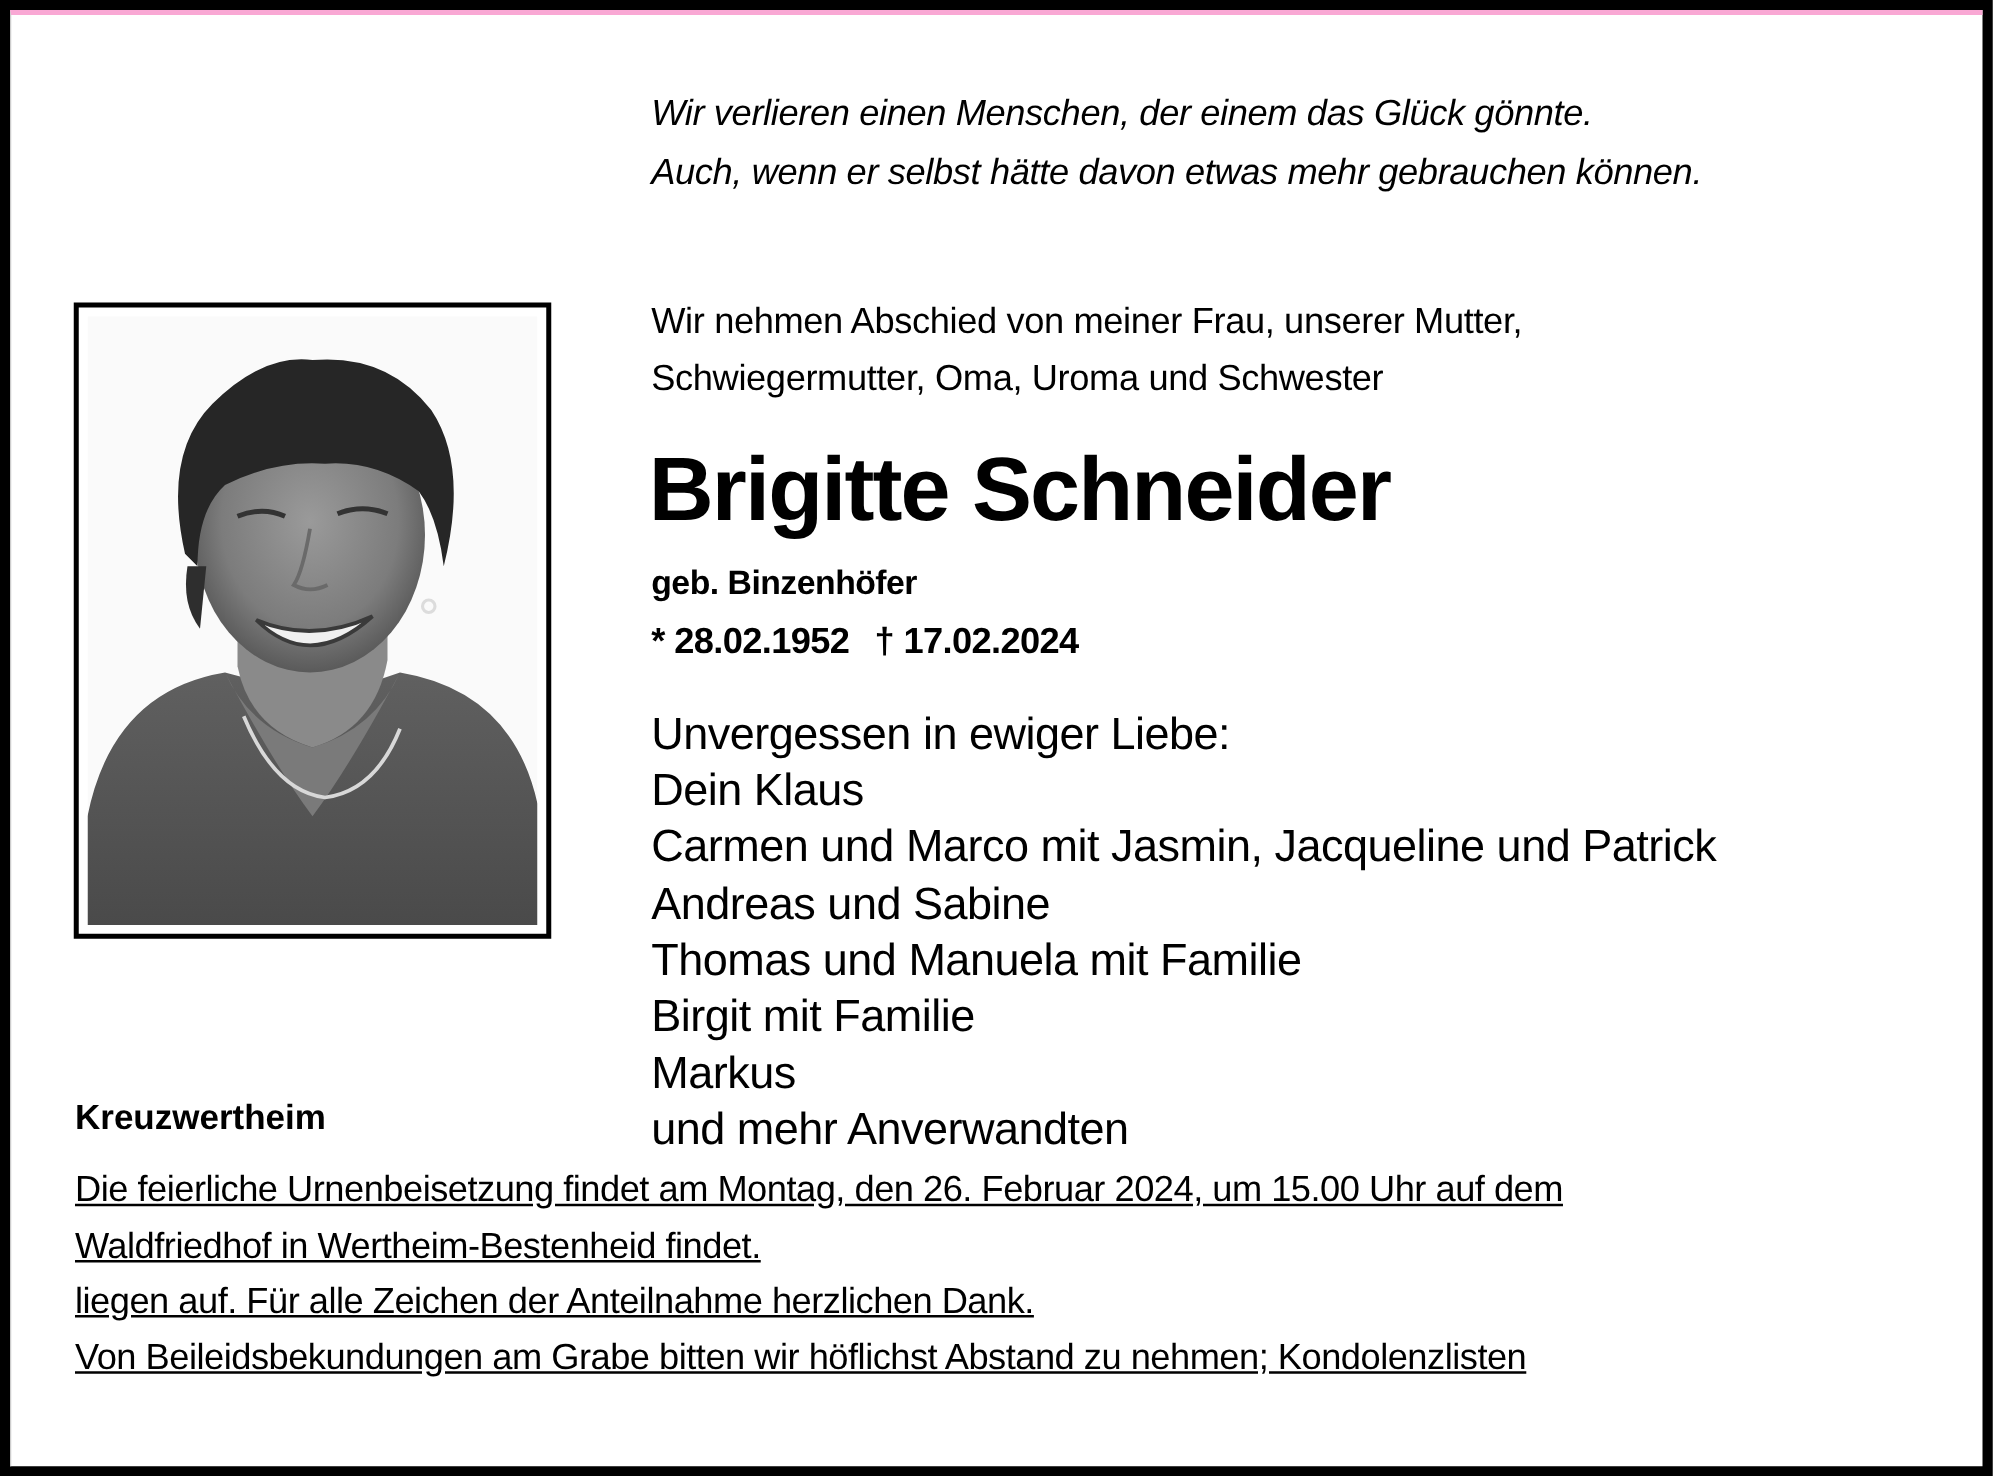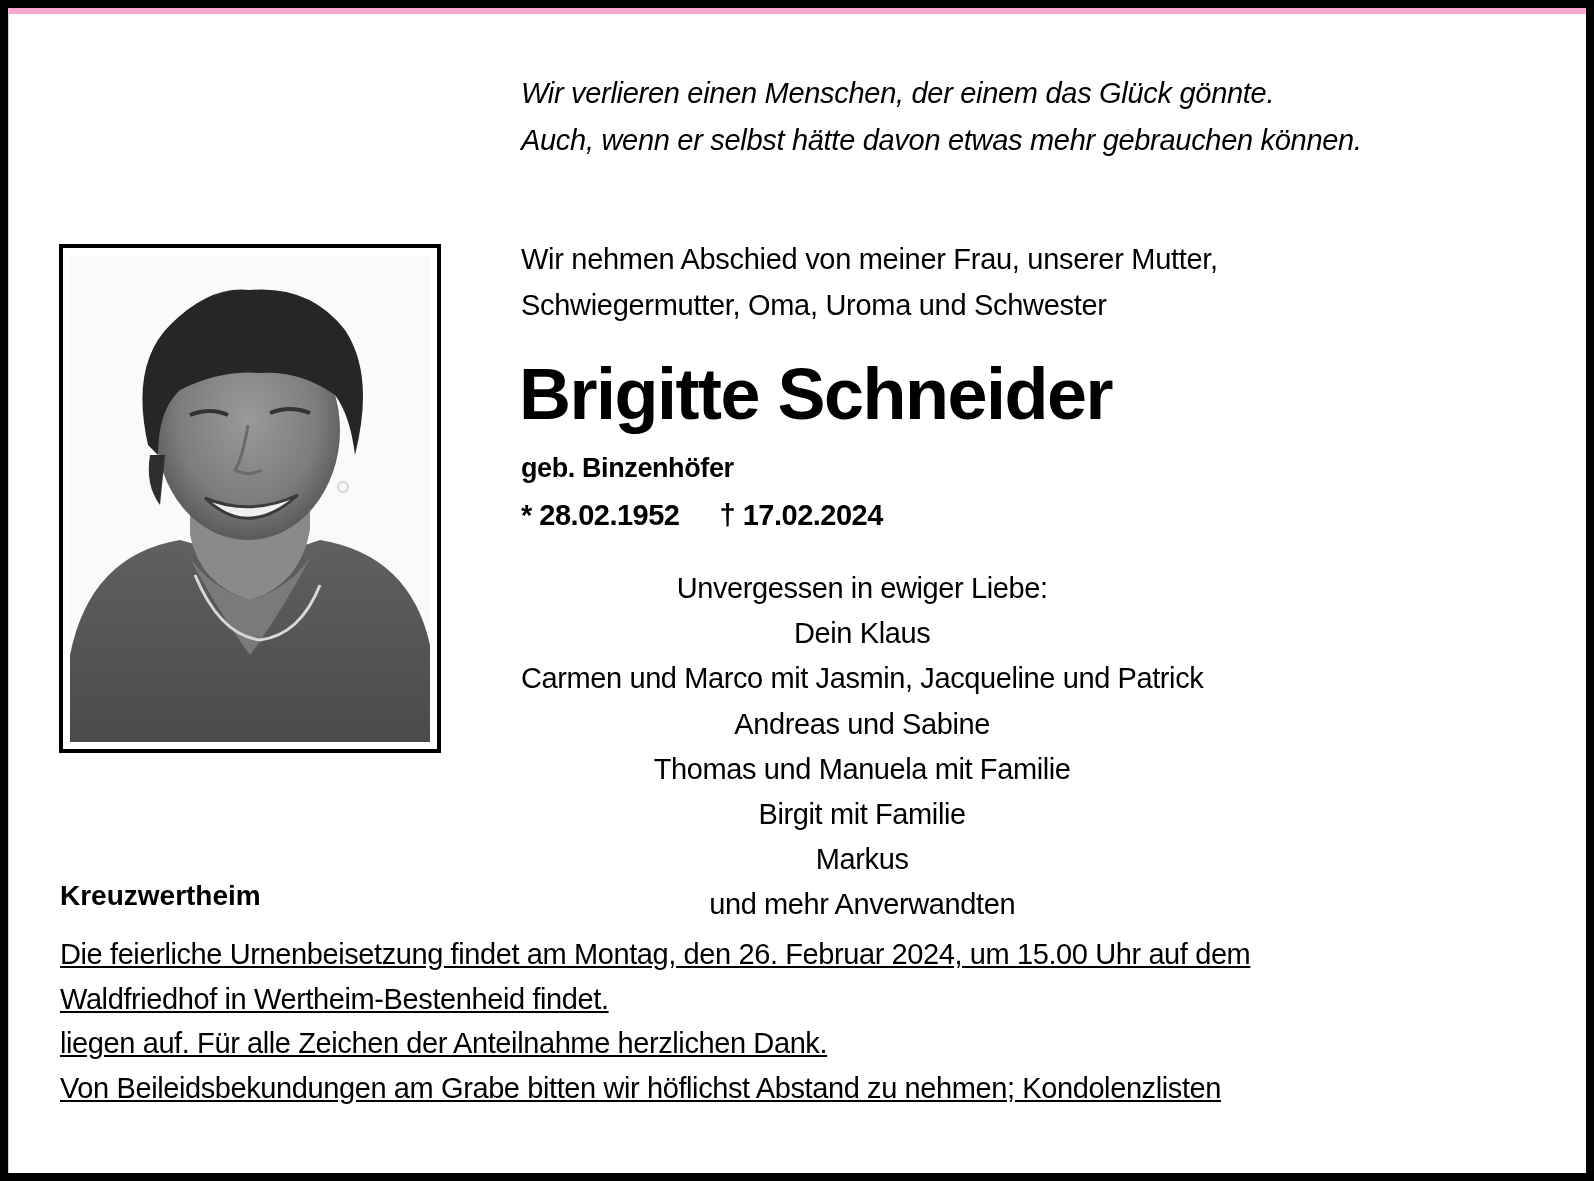--- a/index.html
+++ b/index.html
@@ -16,21 +16,21 @@
     color: #000;
   }
   .page {
     position: absolute;
     left: 8px;
     top: 8px;
     width: 1578px;
     height: 1165px;
     background: #fff;
     box-sizing: border-box;
-    border-top: 6px solid #f9a8d4;
+    border-top: 4px solid #f9a8d4;
     border-left: 1px solid #ccc;
   }
   .abs { position: absolute; }
 
   
   .motto {
     left: 512px;
     top: 56px;
     width: 1040px;
     font-style: italic;
@@ -70,31 +70,30 @@
   }
   .dates {
     left: 512px;
     top: 480px;
     font-size: 29px;
     font-weight: bold;
     line-height: 42px;
     letter-spacing: -0.5px;
     white-space: nowrap;
     display: flex;
-    gap: 40px;
+    gap: 20px;
   }
   .dates .death-icon { font-weight: bold; }
 
   .mourners {
     left: 512px;
     top: 552px;
-    font-size: 29px;
+    font-size: 36px;
     line-height: 45.2px;
     letter-spacing: -0.4px;
-    text-align: center;
   }
   .mourners .lead { font-weight: normal; white-space: nowrap; }
   .mourners .m { font-weight: normal; white-space: nowrap; }
 
   
   .photo-frame {
     left: 50px;
     top: 230px;
     width: 382px;
     height: 509px;

